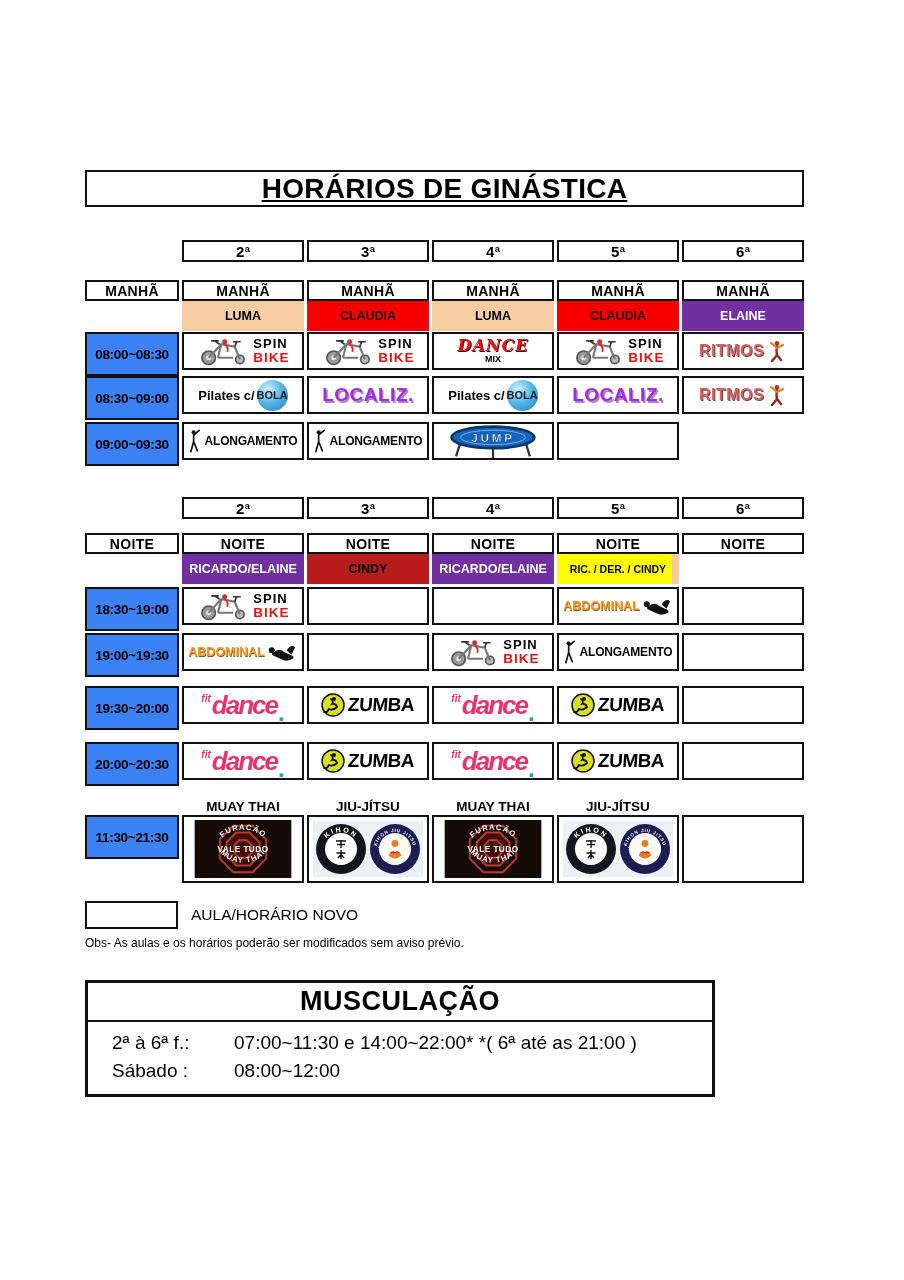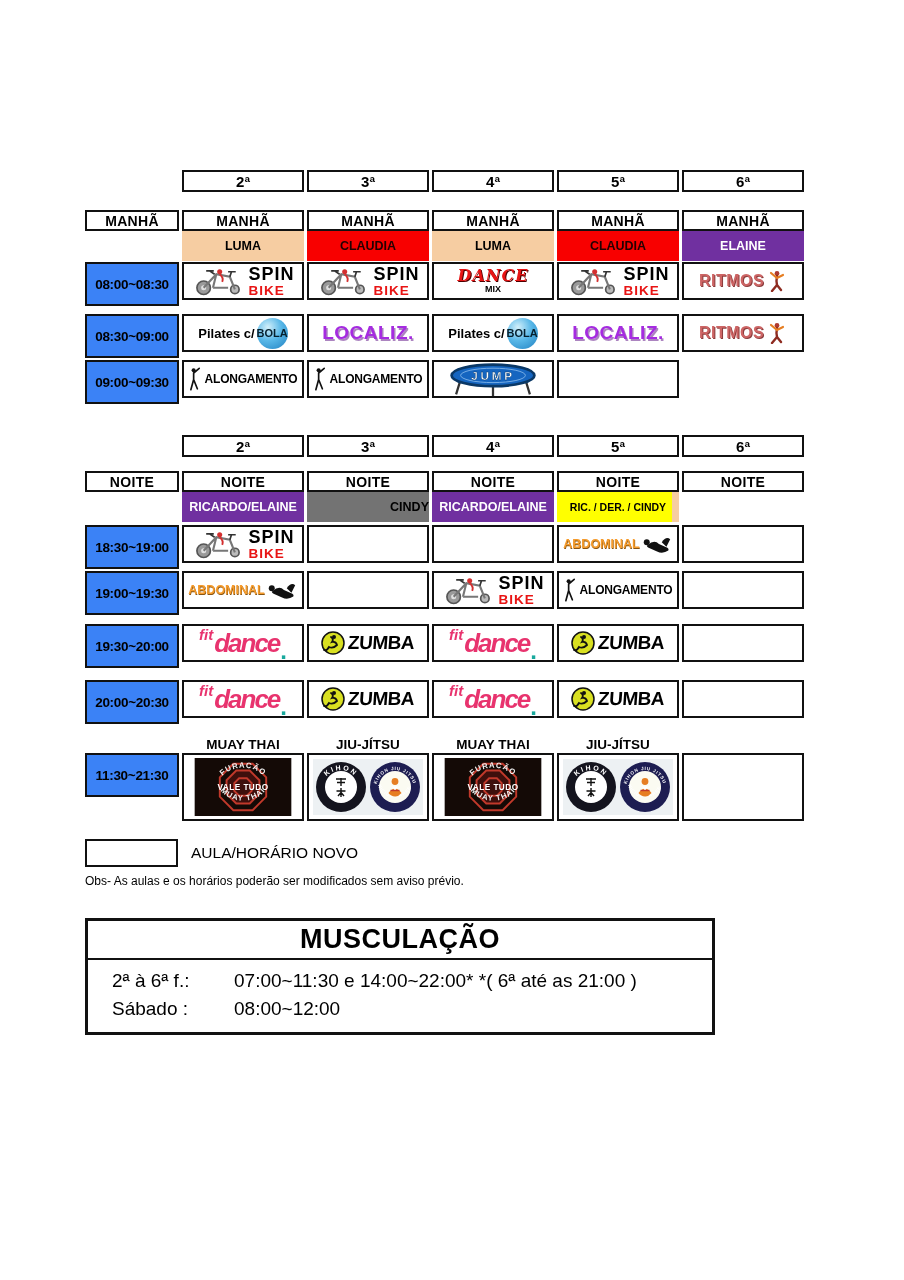--- a/index.html
+++ b/index.html
@@ -30,21 +30,21 @@
   .cell{ height:38px; border:2px solid #111; background:#fff; display:flex; align-items:center; justify-content:center; overflow:hidden; }
   .cell.tall{ height:68px; }
   .martial-labels{ margin-top:12px; }
   .martial-label{ height:16px; display:flex; align-items:center; justify-content:center; font-weight:bold; font-size:13.5px; }
   .martial-row{ margin-top:1px; }
   #night-table{ margin-top:31px; }
 
   .act{ display:flex; align-items:center; justify-content:center; gap:3px; width:100%; height:100%; }
 
   .spin-txt{ display:flex; flex-direction:column; align-items:flex-start; line-height:1; gap:1px; }
-  .spin1{ font-size:18px; font-weight:900; letter-spacing:1px; }
+  .spin1{ font-size:13px; font-weight:900; letter-spacing:1px; }
   .spin2{ font-size:13.5px; font-weight:900; color:#e81414; letter-spacing:1px; }
   .bike-svg{ width:54px; height:32px; flex:none; }
 
   .dmx{ flex-direction:column; gap:1px; line-height:1; }
   .dance-word{ font-family:"DejaVu Serif",serif; font-style:italic; font-weight:bold; font-size:16px; color:#e81414; text-shadow:1px 1px 0 #4d0000; letter-spacing:1px; }
   .mix-word{ font-size:9px; font-weight:bold; }
 
   .ritmos-word{ font-size:16px; font-weight:900; color:#cd6565; text-shadow:1px 1px 0 #8a3d3d; letter-spacing:.5px; }
   .ritmos-svg{ width:20px; height:22px; flex:none; }
 
@@ -60,21 +60,21 @@
   .stretch-svg{ width:13px; height:25px; flex:none; }
 
   .step-word{ font-size:18px; font-weight:900; color:#e8731a; letter-spacing:1px; text-shadow:1px 1px 0 #8a4410; }
   .stepdancer-svg{ width:26px; height:31px; flex:none; }
 
   .jump-svg{ width:104px; height:36px; }
 
   .abd-word{ font-size:12.5px; font-weight:900; color:#f59b2c; text-shadow:.5px .5px 0 #8a5510; }
   .crunch-svg{ width:30px; height:22px; flex:none; }
 
-  .fit-small{ font-size:15px; font-weight:900; font-style:italic; color:#e8336e; align-self:flex-start; }
+  .fit-small{ font-size:10px; font-weight:900; font-style:italic; color:#e8336e; align-self:flex-start; margin-top:5px; }
   .dance-big{ font-size:26px; font-weight:900; font-style:italic; color:#e8336e; letter-spacing:-2px; line-height:1; }
   .fitd-dot{ color:#18a99d; font-size:24px; font-weight:900; font-style:normal; margin-left:0; align-self:flex-end; margin-bottom:2px; line-height:.6; }
 
   .zumba-svg{ width:24px; height:24px; flex:none; }
   .zumba-word{ font-size:19px; font-weight:900; letter-spacing:-.5px; transform:skewX(-4deg); }
 
   .mt-svg{ width:98px; height:58px; }
   .jj-svg{ width:112px; height:56px; }
 
   .legend{ display:flex; align-items:center; gap:13px; margin-top:18px; }
@@ -86,20 +86,23 @@
   .musc-title{ font-size:27px; font-weight:bold; text-align:center; border-bottom:2px solid #111; padding:3px 0; letter-spacing:.5px; }
   .musc-body{ padding:7px 0 10px 24px; font-size:19px; }
   .musc-line{ display:flex; line-height:1.45; }
   .musc-label{ width:122px; flex:none; }
 </style>
 </head>
 <body>
 
 <div class="page">
 
+  <div class="title-box">
+    <span>HORÁRIOS DE GINÁSTICA</span>
+  </div>
 
   <section id="morning-table" class="sched">
       <div class="grid days-row">
         <div class="spacer"></div>
         <div class="day-box">2ª</div>
         <div class="day-box">3ª</div>
         <div class="day-box">4ª</div>
         <div class="day-box">5ª</div>
         <div class="day-box">6ª</div>
       </div>
@@ -196,21 +199,21 @@
             <b class="ritmos-word">RITMOS</b>
             <svg class="ritmos-svg" viewBox="0 0 20 22">
               <circle cx="10" cy="3.5" r="2.4" fill="#b03a2e"></circle>
               <path d="M10,6 q-1,5 0,9" stroke="#8e2b20" stroke-width="2.4" fill="none" stroke-linecap="round"></path>
               <path d="M10,8 L4,3 M10,8 L16,5" stroke="#e67e22" stroke-width="2.2" fill="none" stroke-linecap="round"></path>
               <path d="M10,15 L5,21 M10,15 L14,20" stroke="#8e2b20" stroke-width="2.4" fill="none" stroke-linecap="round"></path>
             </svg>
           </span>
         </div>
       </div>
-      <div class="grid activity-row" style="margin-top: 8px;">
+      <div class="grid activity-row" style="margin-top: 0;">
         <div class="time-box">08:30~09:00</div>
         <div class="cell">
           <span class="act">
             <b class="pil-txt">Pilates c/</b>
             <span class="ball">
               <b class="ball-txt">BOLA</b>
             </span>
           </span>
         </div>
         <div class="cell">
@@ -290,21 +293,21 @@
         <div class="session-box">NOITE</div>
         <div class="session-box">NOITE</div>
         <div class="session-box">NOITE</div>
         <div class="session-box">NOITE</div>
       </div>
       <div class="grid instr-row">
         <div class="spacer"></div>
         <div class="instr" style="background-color: rgb(112, 48, 160); color: rgb(255, 255, 255);">
           <span>RICARDO/ELAINE</span>
         </div>
-        <div class="instr" style="background-color: #737373; color: rgb(0, 0, 0); justify-content: flex-end;">
+        <div class="instr" style="background-color: #b91c1c; color: rgb(0, 0, 0);">
           <span>CINDY</span>
         </div>
         <div class="instr" style="background-color: rgb(112, 48, 160); color: rgb(255, 255, 255);">
           <span>RICARDO/ELAINE</span>
         </div>
         <div class="instr instr-long" style="background-color: rgb(255, 255, 0); color: rgb(0, 0, 0);">
           <span>RIC. / DER. / CINDY</span>
           <span class="sliver" style="background-color: rgb(246, 205, 162);"></span>
         </div>
         <div class="instr">

